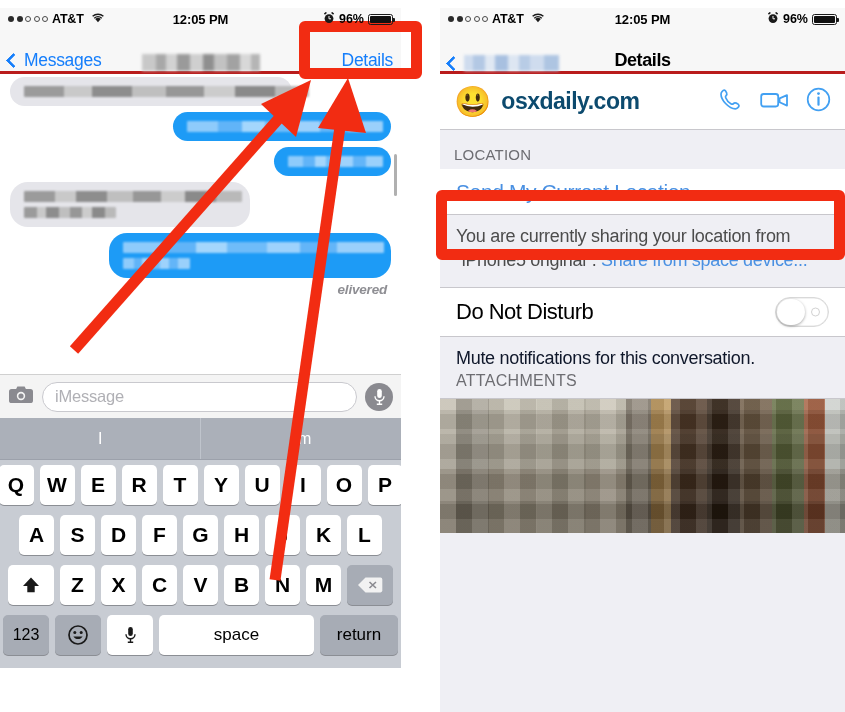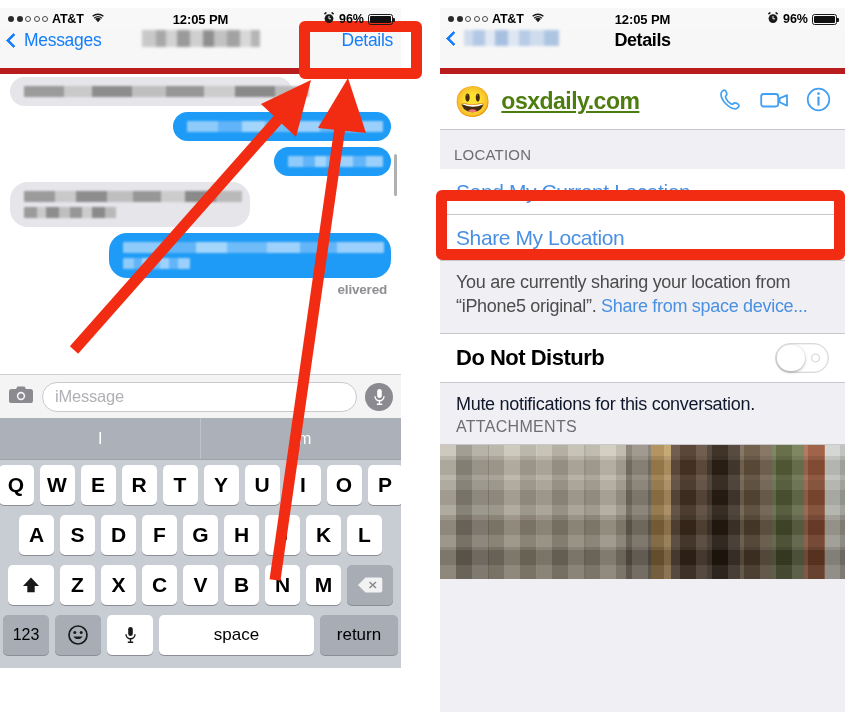--- a/index.html
+++ b/index.html
@@ -41,22 +41,22 @@
     position: relative; display: inline-block;
   }
   .batt::after {
     content:""; position:absolute; right:-3.4px; top: 3px;
     width: 2px; height: 4px; background:#1a1a1a; border-radius: 0 1px 1px 0;
   }
   .batt-fill { position:absolute; left:1px; top:1px; bottom:1px; background:#111; border-radius:1px; }
 
   
   .navbar {
-    height: 44px; background: #f7f7f7; border-bottom: 6px solid #b91c1c;
-    display: flex; align-items: flex-start; position: relative; padding: 0 8px;
+    height: 44px; background: #f7f7f7; border-bottom: 3px solid #b91c1c;
+    display: flex; align-items: flex-end; position: relative; padding: 0 8px;
   }
   .nav-back { display: flex; align-items: center; color: #007aff; cursor: pointer; }
   .chev-left {
     width: 11px; height: 11px; border-left: 3.2px solid #157efb; border-bottom: 3.2px solid #157efb;
     transform: rotate(45deg); margin-right: 5px; border-radius: 1px;
   }
   .nav-back-label { font-size: 17.5px; color: #157efb; font-weight: 500; letter-spacing: -0.3px; }
   .nav-title {
     position: absolute; left:0; right:0; text-align:center;
     font-size: 18px; font-weight: bold; color: #000; letter-spacing: -0.4px;
@@ -111,21 +111,21 @@
       #9b9b9b 0 14%, #c9c9c9 14% 24%, #8d8d8d 24% 38%, #bfbfbf 38% 50%,
       #979797 50% 63%, #cccccc 63% 74%, #8a8a8a 74% 88%, #b9b9b9 88% 100%);
     filter: blur(1.3px); }
   .line-blue { height: 11px; border-radius: 1px;
     background-image: linear-gradient(90deg,
       #8ecbfb 0 16%, #61b4f8 16% 28%, #a4d6fc 28% 40%, #6fbcf9 40% 55%,
       #9ed2fc 55% 68%, #63b5f8 68% 82%, #9ad0fb 82% 100%);
     filter: blur(1.3px); }
   .delivered {
     text-align: right; font-size: 13.5px; color: #8e8e93;
-    font-weight: bold; padding: 1px 14px 4px 0; letter-spacing: -0.2px;
+    font-weight: bold; padding: 1px 14px 4px 0; letter-spacing: -0.2px; font-style: italic;
   }
   .scrollbar-thumb {
     position: absolute; right: 4px; width: 3px; background: #b0b0b0;
     border-radius: 2px;
   }
 
   
   .inputbar {
     height: 44px; background: #f4f4f4; border-top: 1px solid #d0d0d0;
     display: flex; align-items: center; padding: 0 8px; gap: 8px;
@@ -167,43 +167,43 @@
   .krow.bottom { padding-bottom: 8px; }
 
   
   .details-body { background: #efeff4; height: 646px; overflow: hidden; }
   .contact-row {
     background: #fff; height: 56px; display: flex; align-items: center;
     padding: 0 14px; gap: 10px; border-bottom: 1px solid #c8c7cc;
   }
   .emoji-av { font-size: 30px; line-height: 1; }
   .contact-name {
-    font-size: 23px; font-weight: bold; color: #4d7c0f; letter-spacing: -0.5px;
-    text-decoration: underline; text-underline-offset: 2px;
+    font-size: 23px; font-weight: bold; color: #0c4a6e; letter-spacing: -0.5px;
+    text-underline-offset: 2px;
   }
   .contact-actions { margin-left: auto; display: flex; align-items: center; gap: 16px; }
   .section-head {
     padding: 16px 14px 6px 14px; font-size: 15px; color: #6d6d72;
     letter-spacing: 0.2px; background: #efeff4;
   }
   .row-link {
     background: #fff; height: 46px; display: flex; align-items: center;
     padding: 0 16px; font-size: 21px; color: #4a90e2; font-weight: 500;
     letter-spacing: -0.4px; border-bottom: 1px solid #c8c7cc; cursor: pointer;
   }
   .note-block {
     background: #efeff4; padding: 10px 16px 14px 16px;
     font-size: 18px; line-height: 1.32; color: #4c4c4c; letter-spacing: -0.3px;
   }
   .note-block .lnk { color: #4a90e2; }
   .dnd-row {
     background: #fff; height: 50px; display: flex; align-items: center;
     padding: 0 16px; border-top: 1px solid #c8c7cc; border-bottom: 1px solid #c8c7cc;
   }
-  .dnd-label { font-size: 22px; font-weight: bold; color: #000; letter-spacing: -0.5px; }
+  .dnd-label { font-size: 22px; font-weight: normal; color: #000; letter-spacing: -0.5px; }
   .switch {
     margin-left: auto; width: 54px; height: 30px; border-radius: 15px;
     background: #fff; border: 1px solid #d9d9d9; position: relative; cursor: pointer;
     box-shadow: inset 0 0 0 0.5px #e3e3e3;
   }
   .switch .knob {
     position: absolute; left: 1px; top: 1px; width: 28px; height: 26px;
     border-radius: 14px; background: #fff; box-shadow: 0 1px 3px rgba(0,0,0,.35);
   }
   .switch .offdot {
@@ -487,21 +487,20 @@
                 <circle cx="12.5" cy="6.6" r="1.4" fill="#42a0f2"></circle>
                 <rect x="11.4" y="9.6" width="2.2" height="9.2" rx="1" fill="#42a0f2"></rect>
               </svg>
           </span>
         </span>
       </div>
 
       <div class="section-head">LOCATION</div>
 
       <div class="row-link">Send My Current Location</div>
-      <div class="row-link">Share My Location</div>
 
       <div class="note-block">
         <span>You are currently sharing your location from “iPhone5 original”. </span><span class="lnk">Share from space device...</span>
       </div>
 
       <div class="dnd-row">
         <span class="dnd-label">Do Not Disturb</span>
         <span class="switch">
           <span class="knob"></span>
           <span class="offdot"></span>

